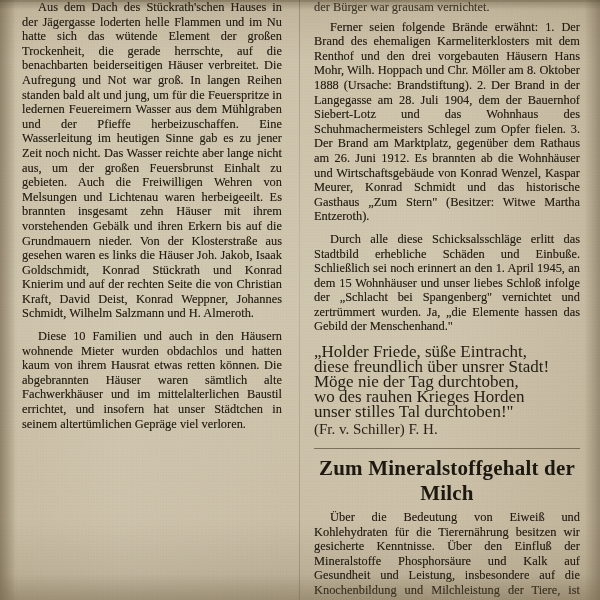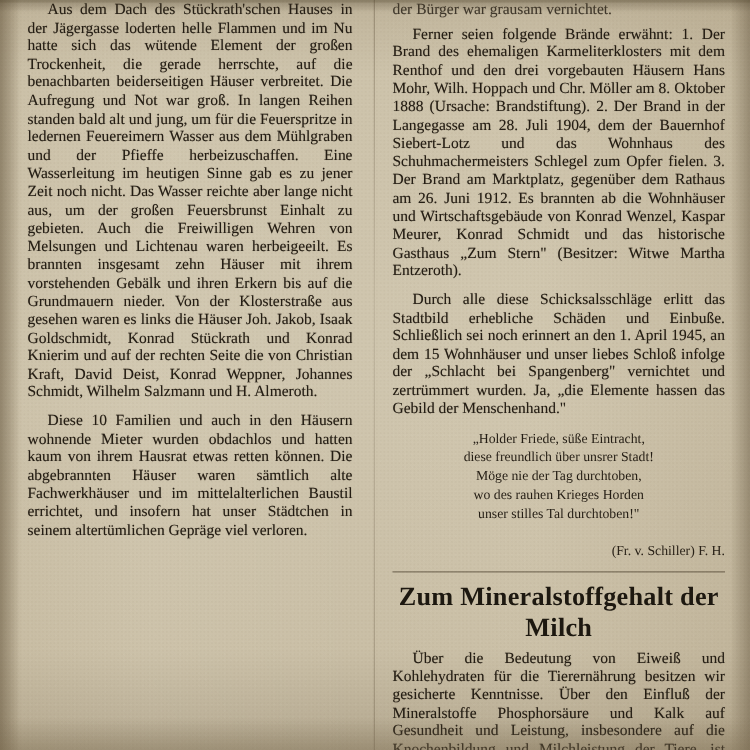--- a/index.html
+++ b/index.html
@@ -84,33 +84,32 @@
     text-shadow: 0 0 0.6px rgba(40,30,15,0.45);
   }
   p.noindent {
     text-indent: 0;
   }
   p.tight {
     margin-bottom: 5px;
   }
   .quote {
     margin: 10px 0 2px 0;
-    font-size: 11px;
+    font-size: 17px;
     line-height: 15px;
-    text-align: center;
     color: #241d14;
   }
   .quote .line {
     display: block;
     white-space: nowrap;
   }
   .attrib {
-    margin: 16px 0 0 0;
-    font-size: 11px;
-    text-align: right;
+    margin: 2px 0 0 0;
+    font-size: 15px;
+    text-align: left;
     color: #2a2218;
   }
   .top-cut {
     
     margin-top: 0;
   }
   .headline {
     margin: 0 0 4px 0;
     font-size: 21px;
     font-weight: bold;

